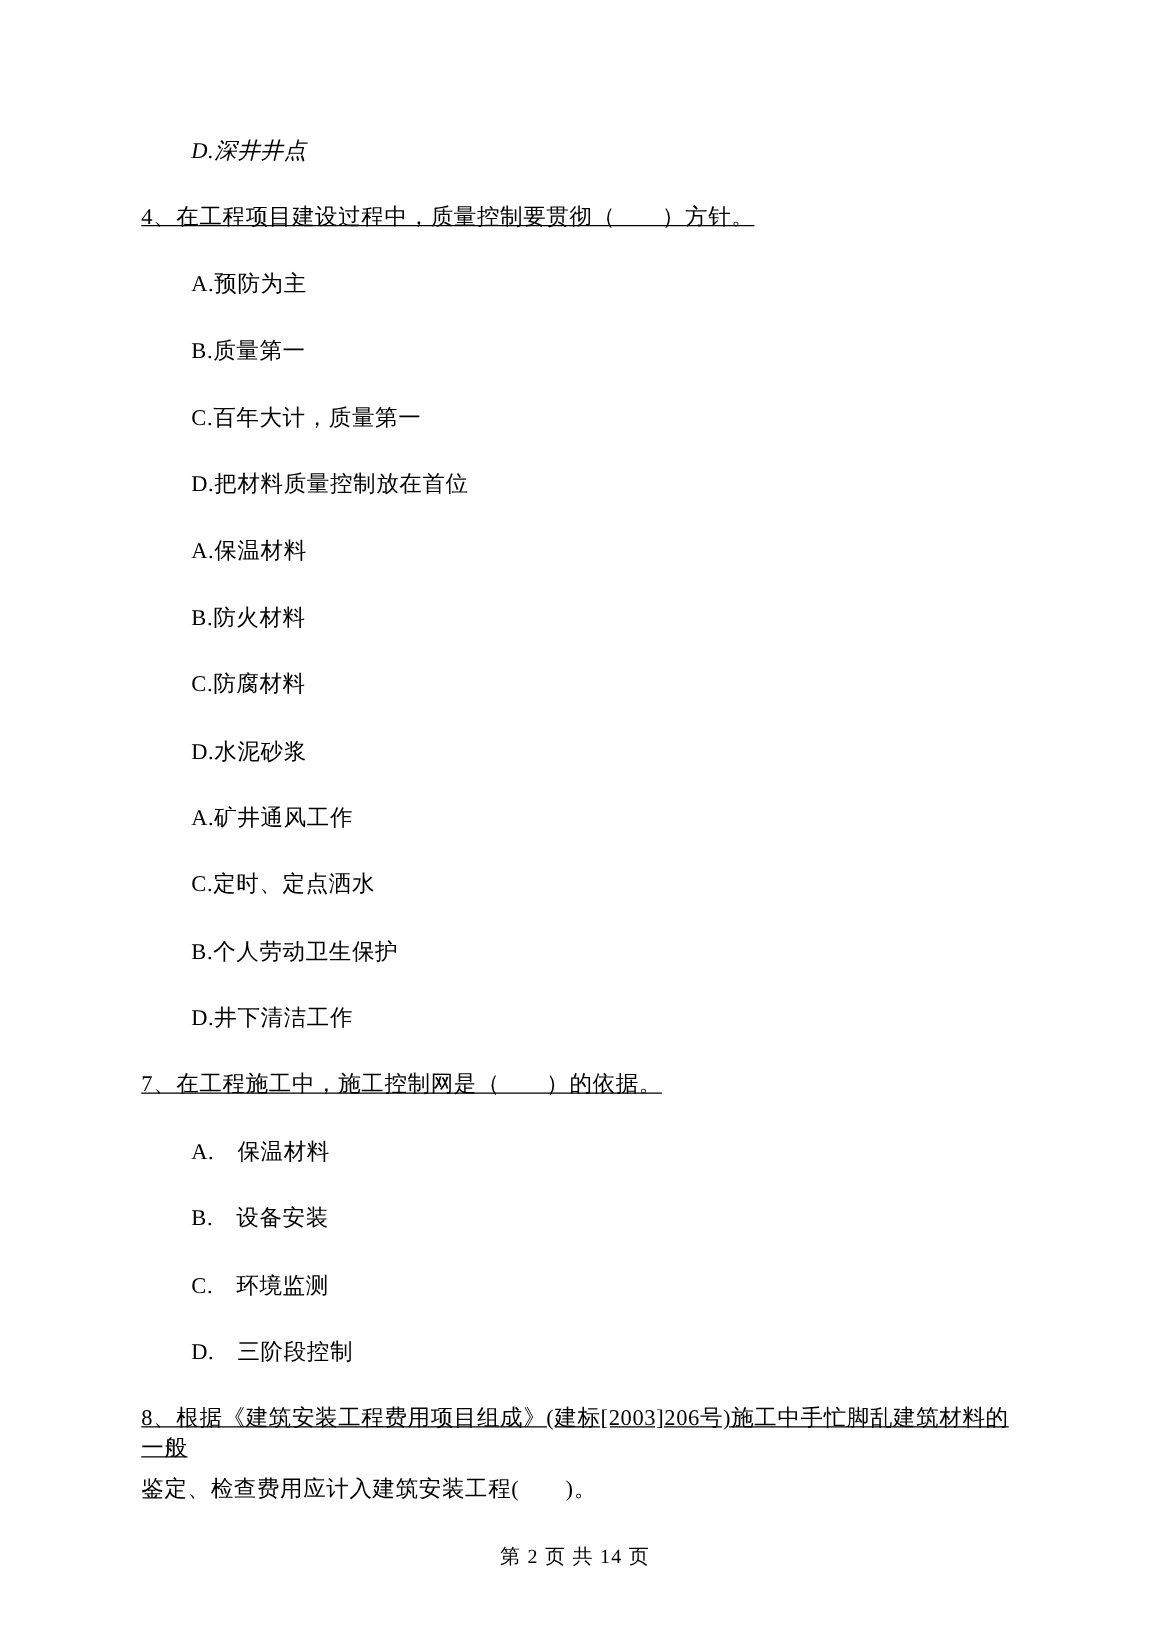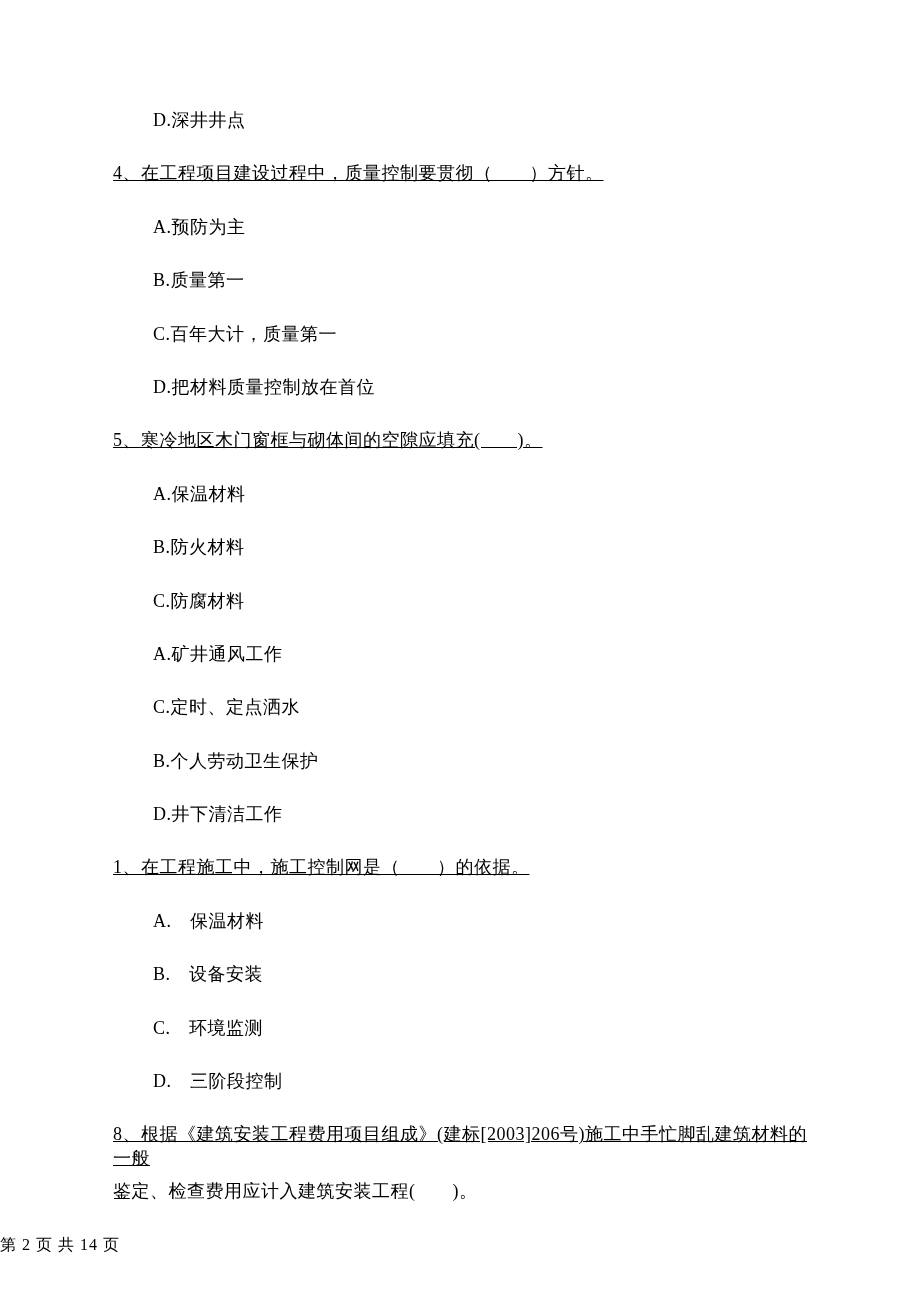--- a/index.html
+++ b/index.html
@@ -25,57 +25,59 @@
   .option {
     padding-left: 40px;
     margin-top: 30px;
   }
   .q-stem {
     margin-top: 30px;
     text-decoration: underline;
   }
   .q-stem-first {
     margin-top: 0;
+    font-style: italic;
   }
   .q8-cont {
     margin-top: 10px;
   }
   .footer {
     position: absolute;
     bottom: 46px;
     left: 0;
     width: 920px;
+    text-align: center;
     font-size: 16px;
     letter-spacing: 1px;
   }
 </style>
 </head>
 <body>
 
 <div class="page">
 
   <div class="line option q-stem-first">D.深井井点</div>
 
   <div class="line q-stem">4、在工程项目建设过程中，质量控制要贯彻（　　）方针。</div>
   <div class="line option">A.预防为主</div>
   <div class="line option">B.质量第一</div>
   <div class="line option">C.百年大计，质量第一</div>
   <div class="line option">D.把材料质量控制放在首位</div>
 
-  <div class="line q-stem">5、寒冷地区木门窗框与砌体间的空隙应填充(　　)。</div>
   <div class="line option">A.保温材料</div>
   <div class="line option">B.防火材料</div>
   <div class="line option">C.防腐材料</div>
+  <div class="line option">D.水泥砂浆</div>
 
   <div class="line option">A.矿井通风工作</div>
   <div class="line option">C.定时、定点洒水</div>
   <div class="line option">B.个人劳动卫生保护</div>
   <div class="line option">D.井下清洁工作</div>
 
-  <div class="line q-stem">1、在工程施工中，施工控制网是（　　）的依据。</div>
+  <div class="line q-stem">7、在工程施工中，施工控制网是（　　）的依据。</div>
   <div class="line option">A.　保温材料</div>
   <div class="line option">B.　设备安装</div>
   <div class="line option">C.　环境监测</div>
   <div class="line option">D.　三阶段控制</div>
 
   <div class="line q-stem">8、根据《建筑安装工程费用项目组成》(建标[2003]206号)施工中手忙脚乱建筑材料的一般</div>
   <div class="line q8-cont">鉴定、检查费用应计入建筑安装工程(　　)。</div>
 
   <div class="footer">第 2 页 共 14 页</div>
 </div>

